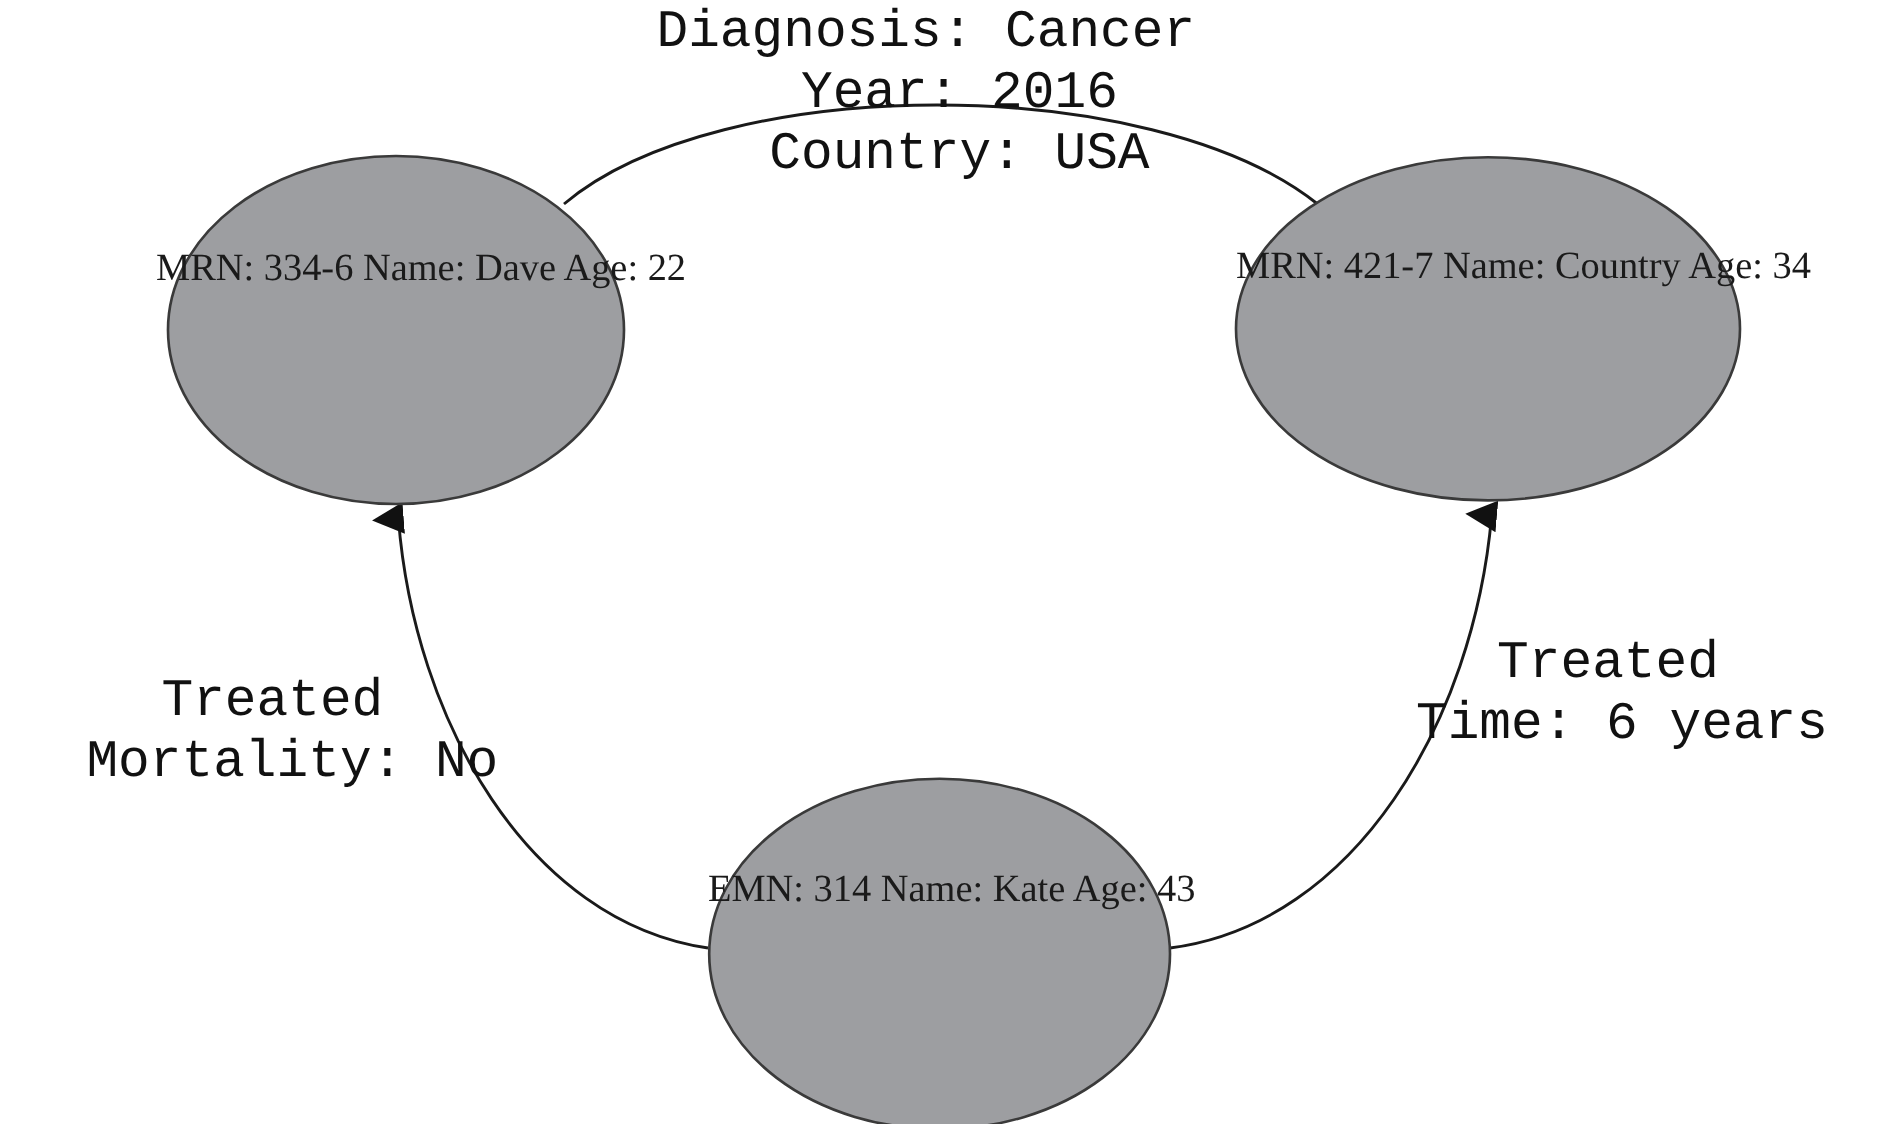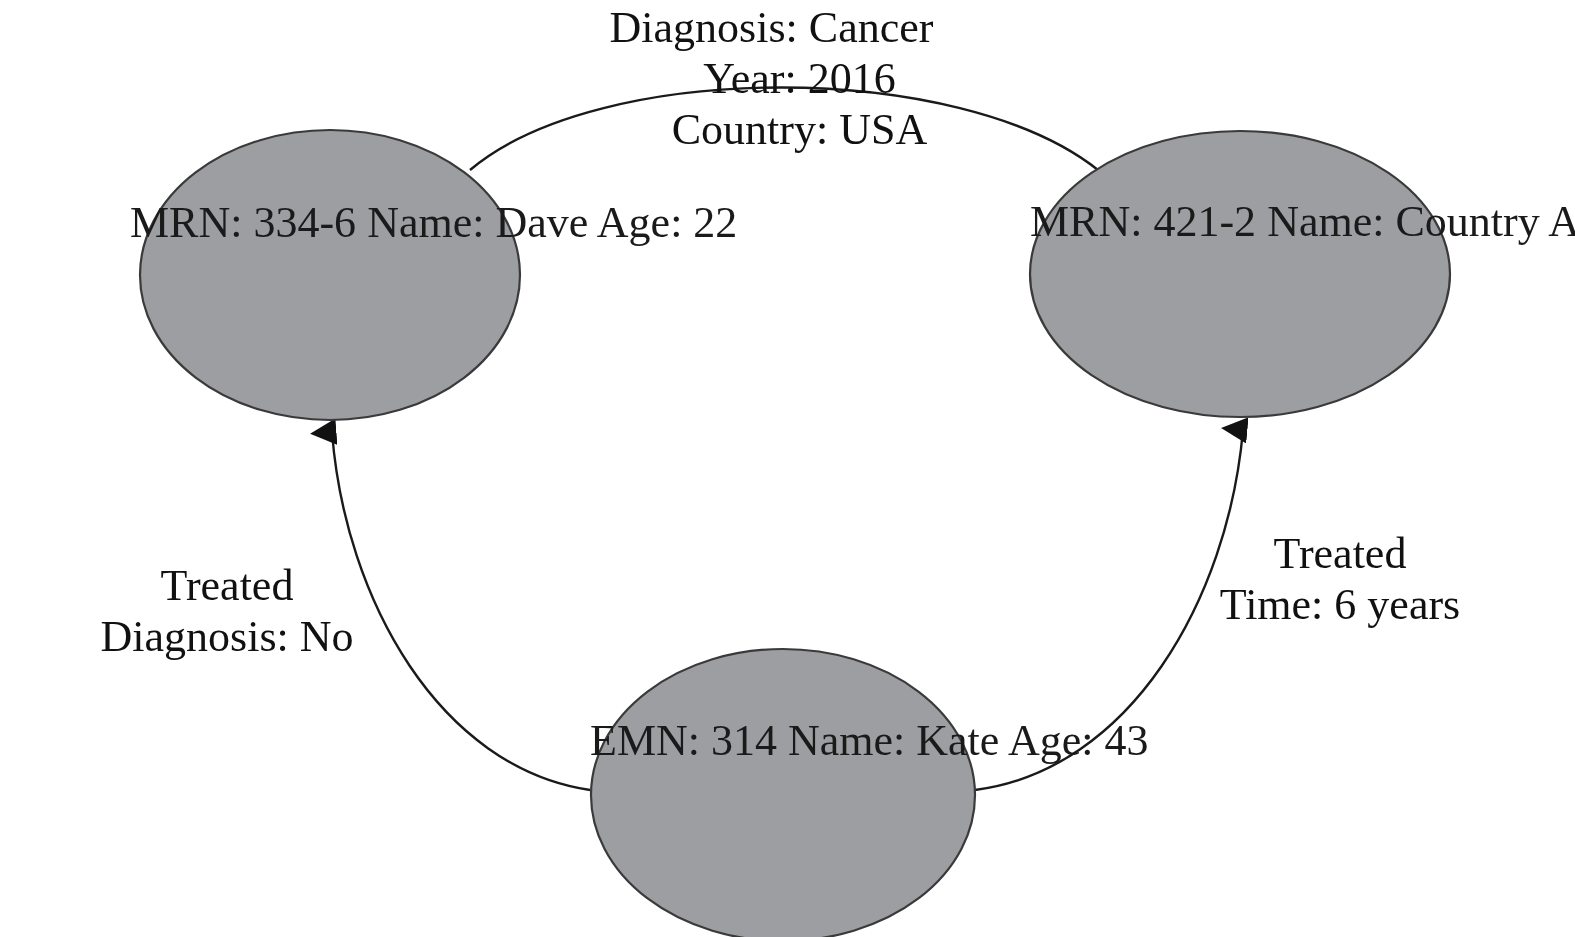--- a/index.html
+++ b/index.html
@@ -19,31 +19,32 @@
     position: absolute;
     left: 0;
     top: 0;
     width: 1575px;
     height: 937px;
   }
   .node-label {
     position: absolute;
     text-align: center;
     color: #1a1a1a;
-    font-size: 44px;
+    font-size: 32px;
     line-height: 51px;
     white-space: nowrap;
     pointer-events: none;
   }
   .edge-label {
     position: absolute;
     color: #111111;
     font-size: 44px;
     line-height: 51px;
     white-space: nowrap;
+    font-family: Liberation Mono, monospace;
   }
   .edge-label .ln {
     display: block;
   }
   
   #edge-label-diagnosis {
     left: 0;
     top: 2px;
     width: 1575px;
     text-align: center;
@@ -96,40 +97,40 @@
     <ellipse cx="783" cy="795" rx="192" ry="146" fill="#9d9ea1" stroke="#3a3a3a" stroke-width="2.2"></ellipse>
   </svg>
 
   <div class="node-label" id="node-label-dave">
     <span class="ln">MRN: 334-6</span>
     <span class="ln">Name: Dave</span>
     <span class="ln">Age: 22</span>
   </div>
 
   <div class="node-label" id="node-label-sharon">
-    <span class="ln">MRN: 421-2</span>
+    <span class="ln">MRN: 421-7</span>
     <span class="ln">Name: Country</span>
     <span class="ln">Age: 34</span>
   </div>
 
   <div class="node-label" id="node-label-kate">
     <span class="ln">EMN: 314</span>
     <span class="ln">Name: Kate</span>
     <span class="ln">Age: 43</span>
   </div>
 
   <div class="edge-label" id="edge-label-diagnosis">
     <span class="ln ln-1">Diagnosis: Cancer</span>
     <span class="ln ln-2">Year: 2016</span>
     <span class="ln ln-3">Country: USA</span>
   </div>
 
   <div class="edge-label" id="edge-label-treated-left">
     <span class="ln">Treated</span>
-    <span class="ln">Diagnosis: No</span>
+    <span class="ln">Mortality: No</span>
   </div>
 
   <div class="edge-label" id="edge-label-treated-right">
     <span class="ln">Treated</span>
     <span class="ln">Time: 6 years</span>
   </div>
 
 </div>
 
 </body></html>

